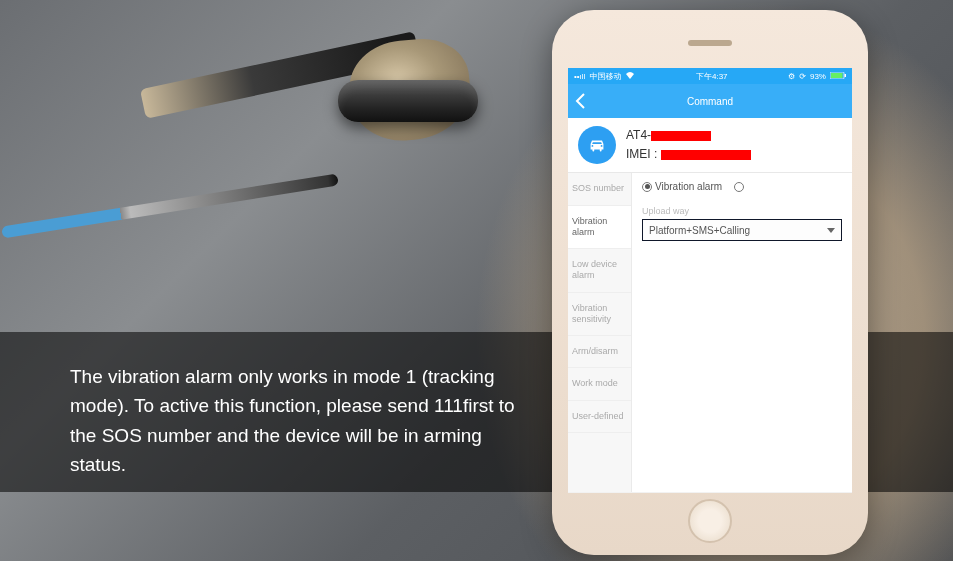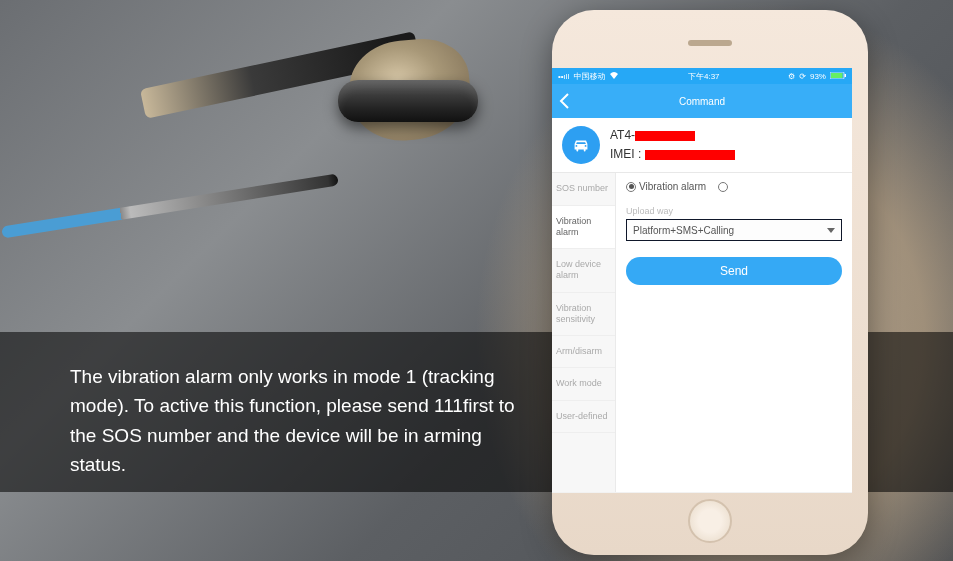--- a/index.html
+++ b/index.html
@@ -48,21 +48,21 @@
     background: radial-gradient(ellipse at 60% 60%, #d8c0a0 0%, #c0a888 40%, transparent 70%);
     opacity: 0.7;
     pointer-events: none;
   }
   .phone {
     position: absolute; left: 552px; top: 10px;
     width: 316px; height: 545px;
     background: linear-gradient(180deg, #f5e8dc, #e8d8c8);
     border-radius: 42px;
     box-shadow: 0 8px 30px rgba(0,0,0,0.4);
-    padding: 58px 16px 62px 0;
+    padding: 58px 16px 62px 16px;
   }
   .speaker { position: absolute; top: 30px; left: 50%; transform: translateX(-50%); width: 44px; height: 6px; background: #bba88f; border-radius: 3px; }
   .home-btn {
     position: absolute; bottom: 12px; left: 50%; transform: translateX(-50%);
     width: 44px; height: 44px; border-radius: 50%;
     border: 2px solid #d4c2ae; background: radial-gradient(circle, #f8efe5 40%, #e6d8c6 100%);
   }
   .screen {
     width: 100%; height: 100%; background: #f2f2f2; position: relative; overflow: hidden;
   }
@@ -203,19 +203,18 @@
             <span class="rdot"></span>
           </div>
         </div>
 
         <div class="field-label">Upload way</div>
         <div class="select">
           <span>Platform+SMS+Calling</span>
           <span class="chev"></span>
         </div>
 
-        <div class="send-btn">Send</div>
       </div>
     </div>
 
   </div>
   <div class="home-btn"></div>
 </div>
 
 </body></html>

